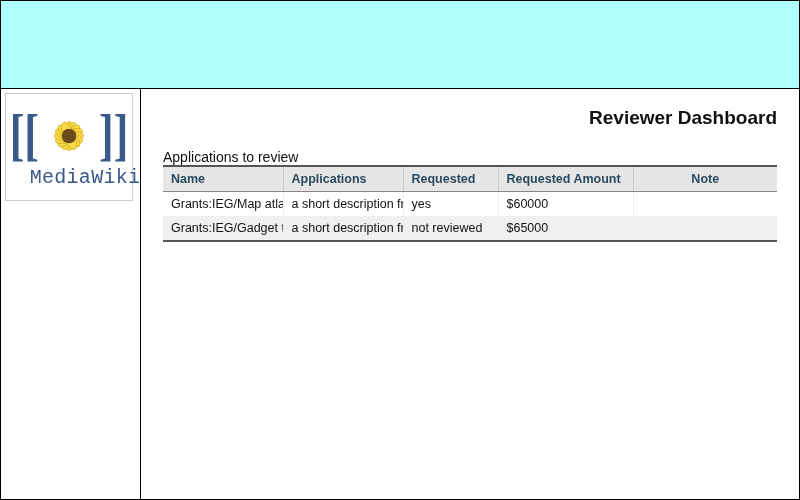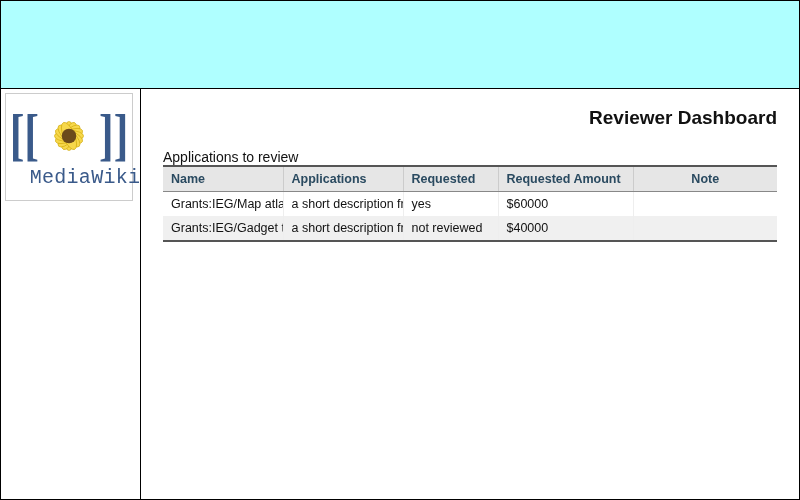--- a/index.html
+++ b/index.html
@@ -85,19 +85,19 @@
           <td>Grants:IEG/Map atlas</td>
           <td>a short description fro</td>
           <td>yes</td>
           <td>$60000</td>
           <td></td>
         </tr>
         <tr>
           <td>Grants:IEG/Gadget to</td>
           <td>a short description fro</td>
           <td>not reviewed</td>
-          <td>$40000</td>
+          <td>$65000</td>
           <td></td>
         </tr>
       </tbody>
     </table>
   </main>
 </div>
 
 </body></html>

